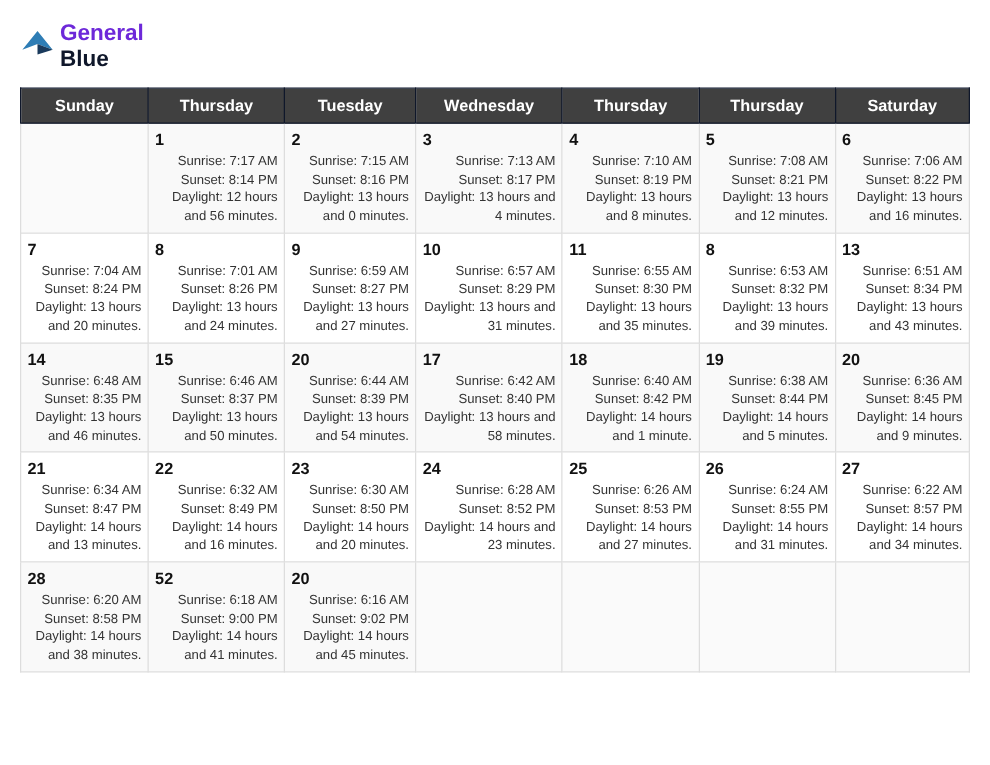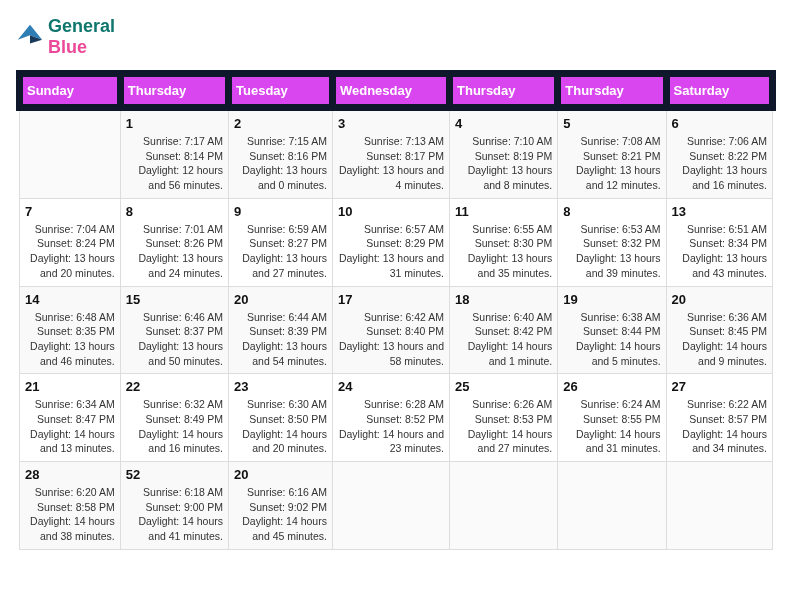--- a/index.html
+++ b/index.html
@@ -37,27 +37,27 @@
     .location {
       font-size: 16px;
       color: #333;
     }
     table {
       width: 100%;
       border-collapse: collapse;
       font-size: 11px;
     }
     thead tr th {
-      background-color: #d946ef;
+      background-color: #404040;
       color: #fff;
       padding: 6px 4px;
-      text-align: left;
+      text-align: center;
       font-size: 13px;
       font-weight: bold;
-      border: 7px solid #0f172a;
+      border: 1px solid #0f172a;
     }
     tbody tr {
       border-bottom: 1px solid #ccc;
     }
     tbody tr:nth-child(odd) {
       background-color: #f9f9f9;
     }
     tbody tr:nth-child(even) {
       background-color: #fff;
     }
@@ -86,22 +86,22 @@
 </head>
 <body>
 
 <div class="header">
   <div class="logo">
     <svg class="logo-bird" viewBox="0 0 30 30" xmlns="http://www.w3.org/2000/svg">
       <polygon points="15,2 28,18 15,13 2,18" fill="#2e7db5"></polygon>
       <polygon points="15,13 28,18 15,22" fill="#1a3a5c"></polygon>
     </svg>
     <div>
-      <div style="font-size:18px;font-weight:bold;color:#0f766e;">General</div>
-      <div style="font-size:18px;font-weight:bold;color:#ec4899;">Blue</div>
+      <div style="font-size:18px;font-weight:bold;color:#6d28d9;">General</div>
+      <div style="font-size:18px;font-weight:bold;color:#0f172a;">Blue</div>
     </div>
   </div>
   <div class="title-area">
     <div class="month-title"></div>
     <div class="location"></div>
   </div>
 </div>
 
 <table>
   <thead>

